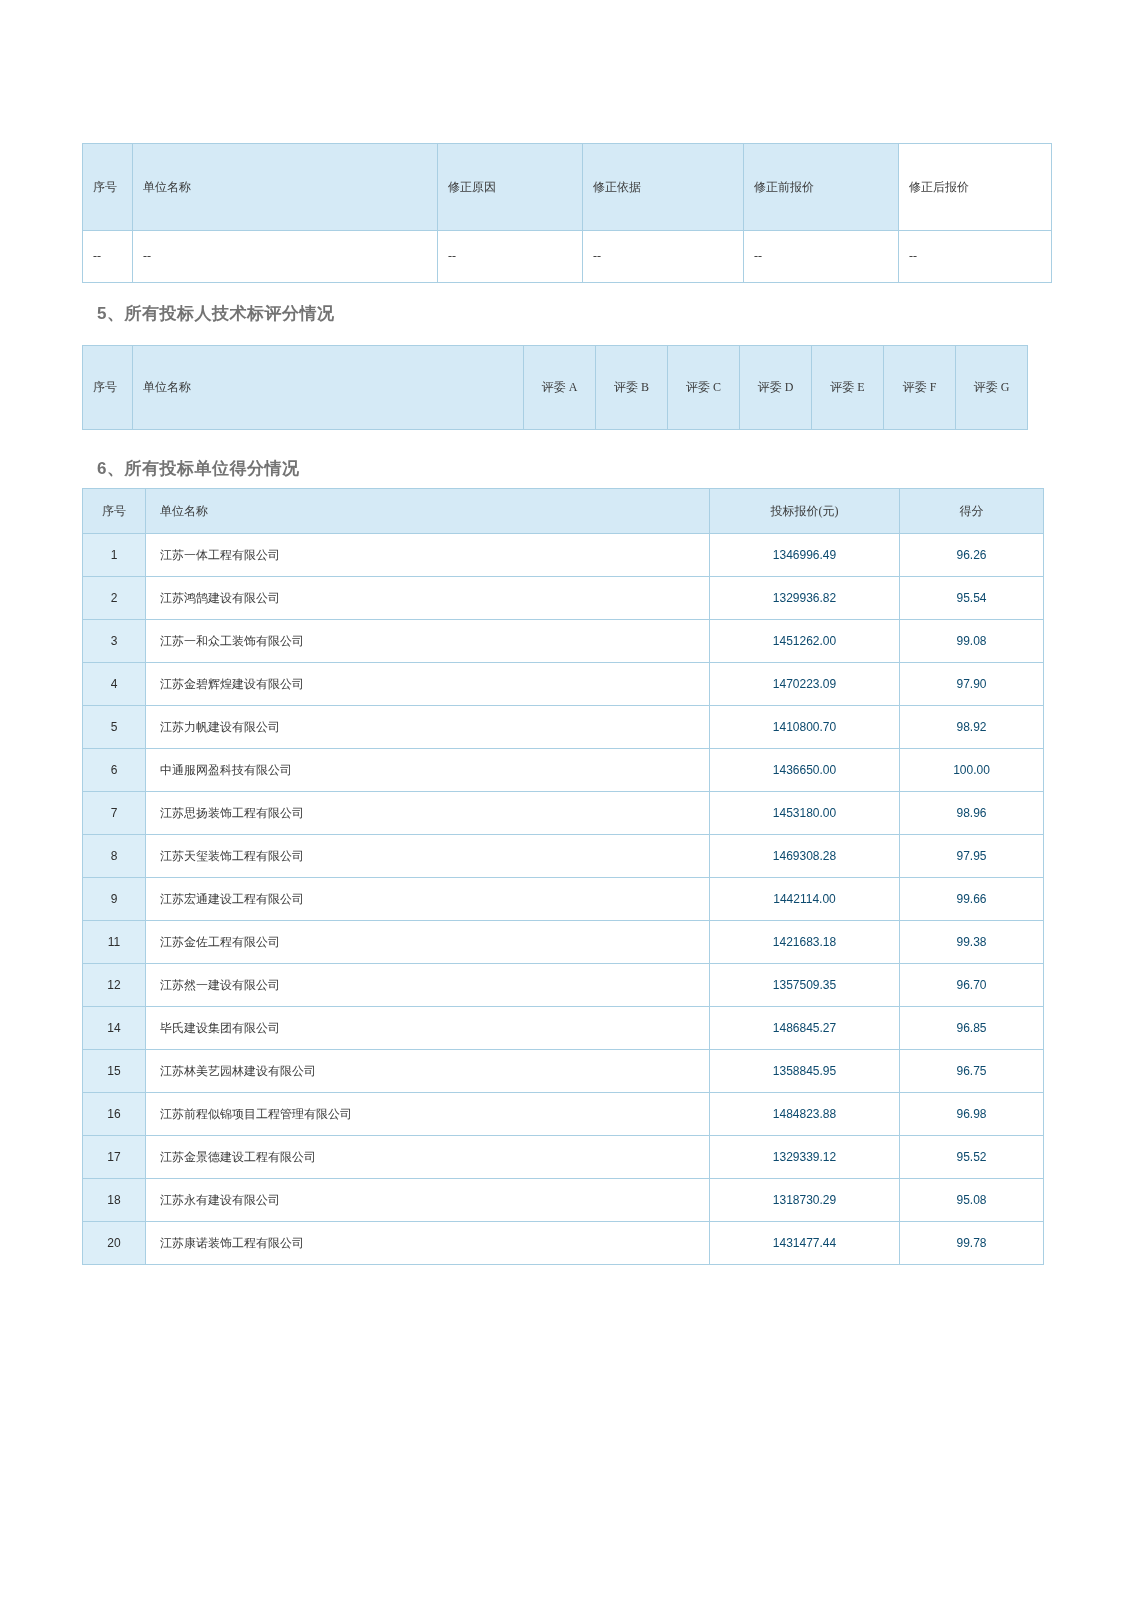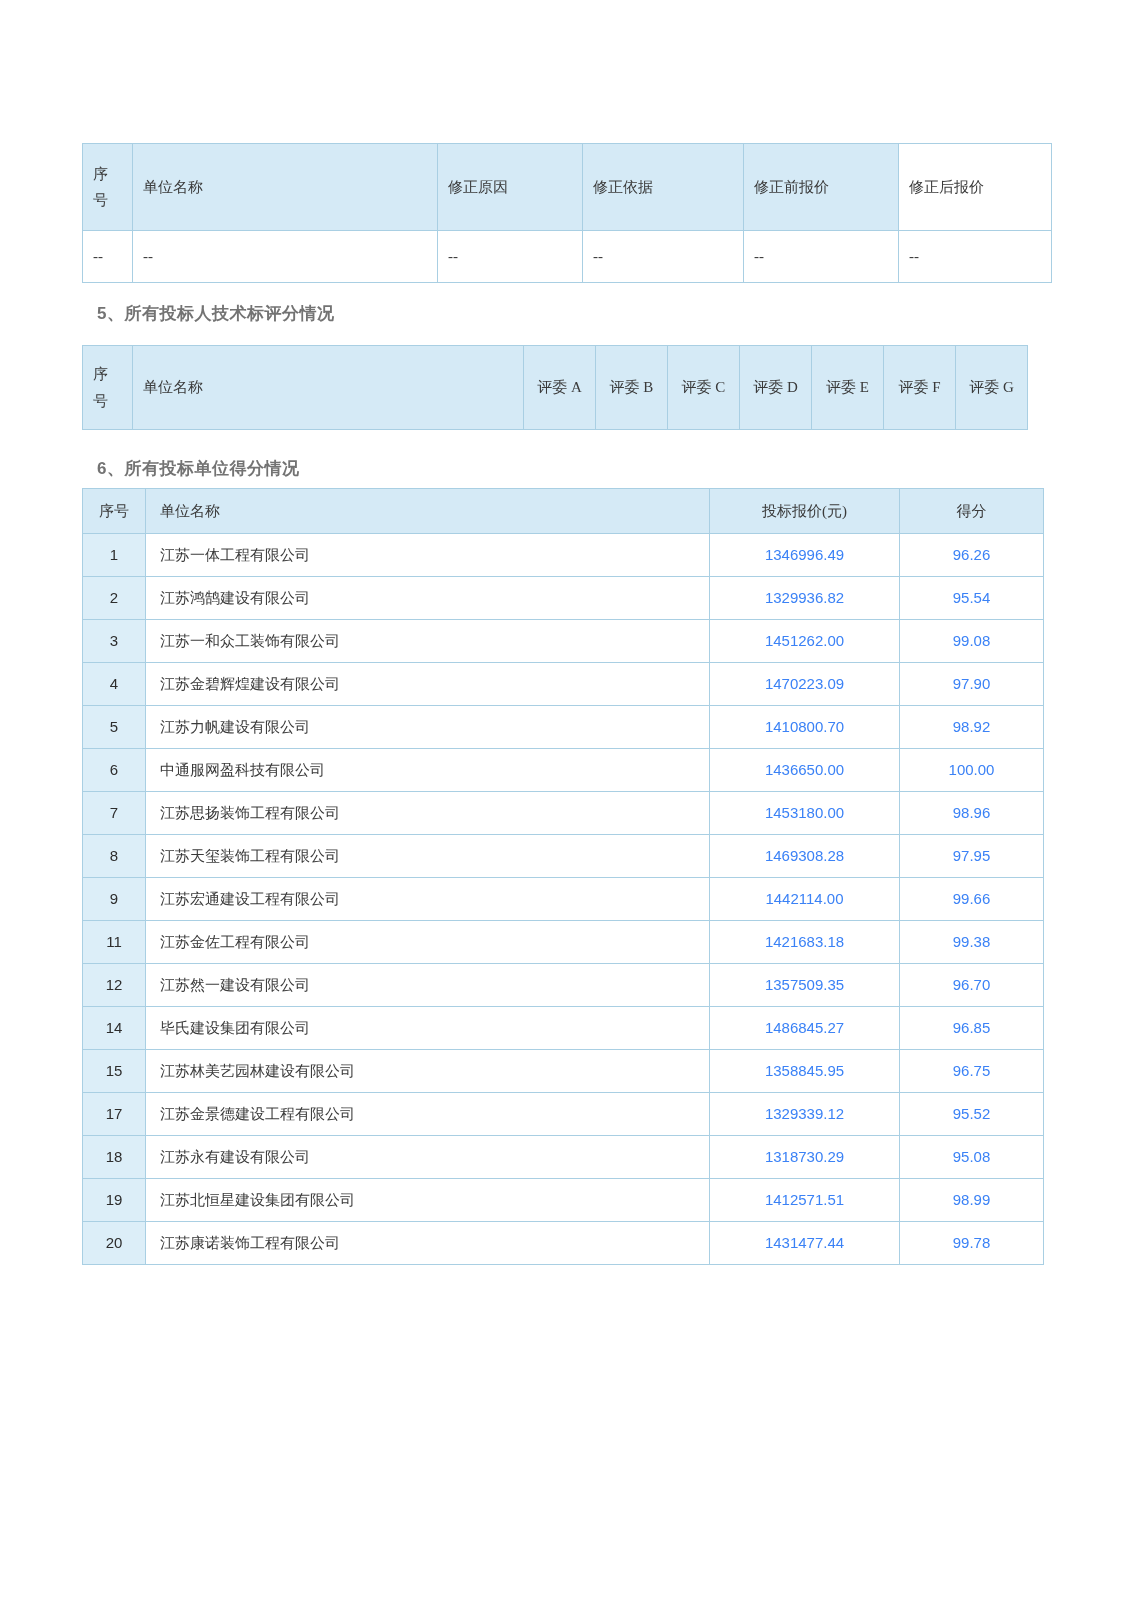--- a/index.html
+++ b/index.html
@@ -8,21 +8,21 @@
     width:1131px;height:1600px;
     background:#ffffff;
     font-family:"Liberation Serif", serif;
     color:#3a3a3a;
     overflow:hidden;
   }
   table.t{
     position:absolute;
     border-collapse:collapse;
     table-layout:fixed;
-    font-size:15px;
+    font-size:12px;
     color:#3a3a3a;
   }
   table.t th, table.t td{
     border:1.5px solid #a9cfe3;
     font-weight:normal;
     vertical-align:middle;
     text-align:left;
     padding:0 10px;
     line-height:1.75;
     overflow:hidden;
@@ -43,21 +43,21 @@
   .t3 thead tr{height:45px;}
   .t3 tbody tr{height:43px;}
   .t3 th:first-child{padding:0;text-align:center;}
   .t3 th.num-h{padding:0;text-align:center;}
   .t3 td{background:#ffffff;}
   .t3 td.rownum{background:#dceef8;text-align:center;padding:0;
     font-family:"Liberation Sans", sans-serif;color:#2d2d2d;}
   .t3 td.name{padding-left:14px;}
   .t3 th.name-h{padding-left:14px;}
   .t3 td.num{text-align:center;padding:0;
-    font-family:"Liberation Sans", sans-serif;color:#3b82f6;}
+    font-family:"Liberation Sans", sans-serif;color:#0c4a6e;}
   
   .t1 thead th:first-child, .t2 thead th:first-child{padding:0 12px 0 10px;}
   
   .sec-title{
     position:absolute;left:97px;
     font-family:"Liberation Sans", sans-serif;
     font-weight:bold;font-size:17px;color:#737373;
     letter-spacing:0.5px;white-space:nowrap;
   }
   .s5{top:302px;}
@@ -218,38 +218,38 @@
           <td class="num">1486845.27</td>
           <td class="num">96.85</td>
         </tr>
         <tr>
           <td class="rownum">15</td>
           <td class="name">江苏林美艺园林建设有限公司</td>
           <td class="num">1358845.95</td>
           <td class="num">96.75</td>
         </tr>
         <tr>
+          <td class="rownum">16</td>
+          <td class="name">江苏前程似锦项目工程管理有限公司</td>
+          <td class="num">1484823.88</td>
+          <td class="num">96.98</td>
+        </tr>
+        <tr>
           <td class="rownum">17</td>
           <td class="name">江苏金景德建设工程有限公司</td>
           <td class="num">1329339.12</td>
           <td class="num">95.52</td>
         </tr>
         <tr>
           <td class="rownum">18</td>
           <td class="name">江苏永有建设有限公司</td>
           <td class="num">1318730.29</td>
           <td class="num">95.08</td>
         </tr>
         <tr>
-          <td class="rownum">19</td>
-          <td class="name">江苏北恒星建设集团有限公司</td>
-          <td class="num">1412571.51</td>
-          <td class="num">98.99</td>
-        </tr>
-        <tr>
           <td class="rownum">20</td>
           <td class="name">江苏康诺装饰工程有限公司</td>
           <td class="num">1431477.44</td>
           <td class="num">99.78</td>
         </tr>
       </tbody>
   </table>
 
 </div>
 

